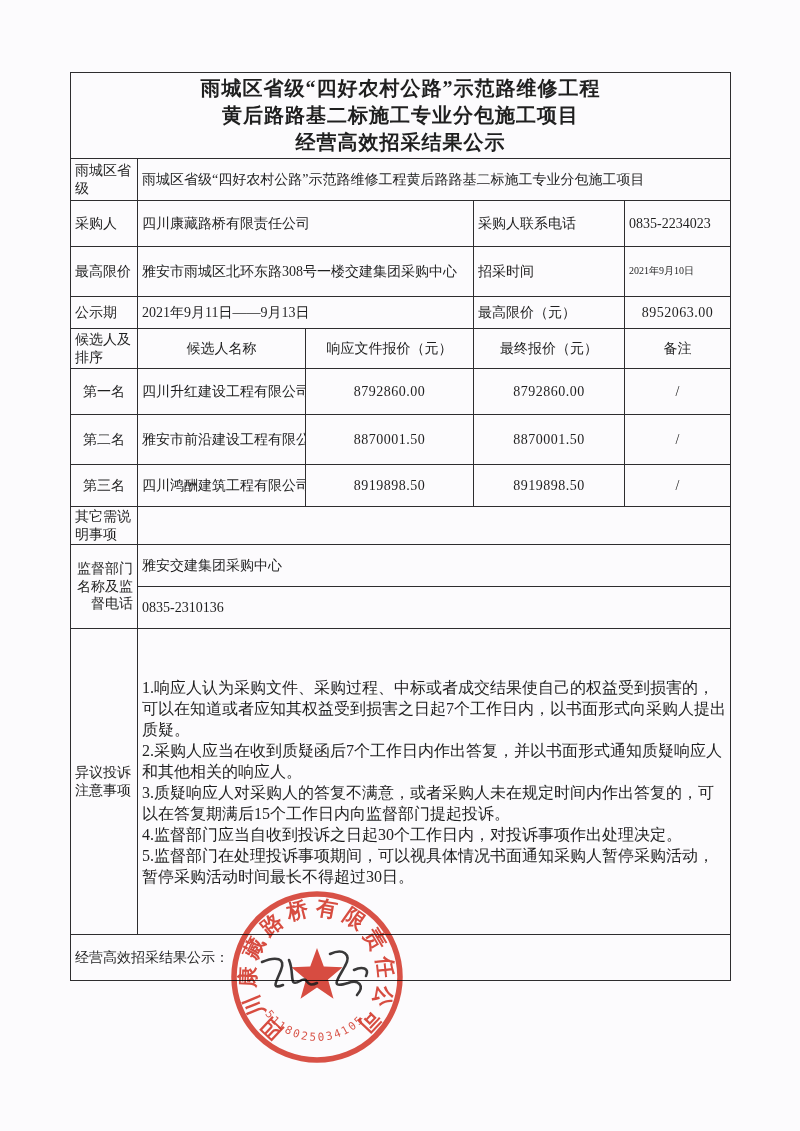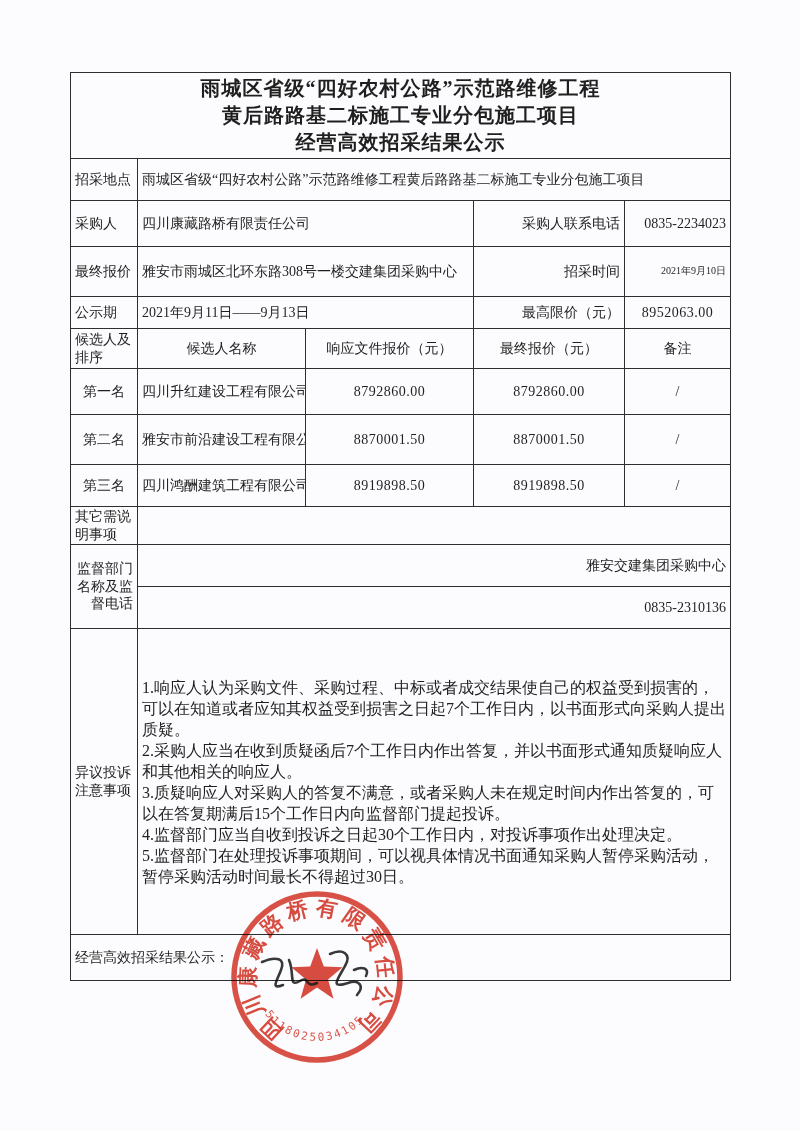--- a/index.html
+++ b/index.html
@@ -26,21 +26,21 @@
     vertical-align:middle;
     overflow:hidden;
     word-break:break-all;
   }
   .title-cell{text-align:center;padding:6px 2px;}
   .title-line{font-weight:bold;font-size:20px;line-height:27px;letter-spacing:1px;}
   .lbl{font-size:15px;text-align:left;padding:1px 2px 1px 3px;line-height:18px;}
   .lbl-ctr{font-size:15px;text-align:right;padding:1px 2px;line-height:19px;}
   .v-left{font-size:15px;text-align:left;padding-left:6px;}
   .v-left-sm{font-size:14px;text-align:left;padding-left:6px;white-space:nowrap;}
-  .v-ctr{font-size:15px;text-align:right;}
+  .v-ctr{font-size:15px;text-align:left;}
   .num{font-size:13.5px;text-align:center;letter-spacing:.5px;}
   .name-cell{font-size:13px;text-align:left;padding-left:5px;white-space:nowrap;margin-top:26px;}
   .rank-cell{font-size:14px;text-align:center;}
   .slash{font-size:15px;text-align:center;}
   .hdr{font-size:15px;text-align:center;}
   .obj-cell{padding:6px 9px;vertical-align:middle;}
   .obj-line{font-size:16px;line-height:21px;text-align:left;}
   .sig-cell{font-size:16px;text-align:left;padding-left:6px;}
   .seal{
     position:absolute;left:226px;top:886px;width:182px;height:182px;
@@ -69,33 +69,33 @@
     <tbody>
         <tr class="r-title">
       <td colspan="5" class="title-cell">
         <div class="title-line">雨城区省级“四好农村公路”示范路维修工程</div>
         <div class="title-line">黄后路路基二标施工专业分包施工项目</div>
         <div class="title-line">经营高效招采结果公示</div>
       </td>
     </tr>
 
     <tr class="r-proj">
-      <td class="lbl">招采地点</td>
+      <td class="lbl">雨城区省级</td>
       <td colspan="4" class="v-left-sm">雨城区省级“四好农村公路”示范路维修工程黄后路路基二标施工专业分包施工项目</td>
     </tr>
 
     <tr class="r-purch">
       <td class="lbl">采购人</td>
       <td colspan="2" class="v-left">四川康藏路桥有限责任公司</td>
       <td class="v-ctr">采购人联系电话</td>
       <td class="v-ctr">0835-2234023</td>
     </tr>
 
     <tr class="r-loc">
-      <td class="lbl">最终报价</td>
+      <td class="lbl">最高限价</td>
       <td colspan="2" class="v-left">雅安市雨城区北环东路308号一楼交建集团采购中心</td>
       <td class="v-ctr">招采时间</td>
       <td class="v-ctr" style="font-size:10px">2021年9月10日</td>
     </tr>
 
     <tr class="r-pub">
       <td class="lbl">公示期</td>
       <td colspan="2" class="v-left">2021年9月11日——9月13日</td>
       <td class="v-ctr">最高限价（元）</td>
       <td class="num">8952063.00</td>

